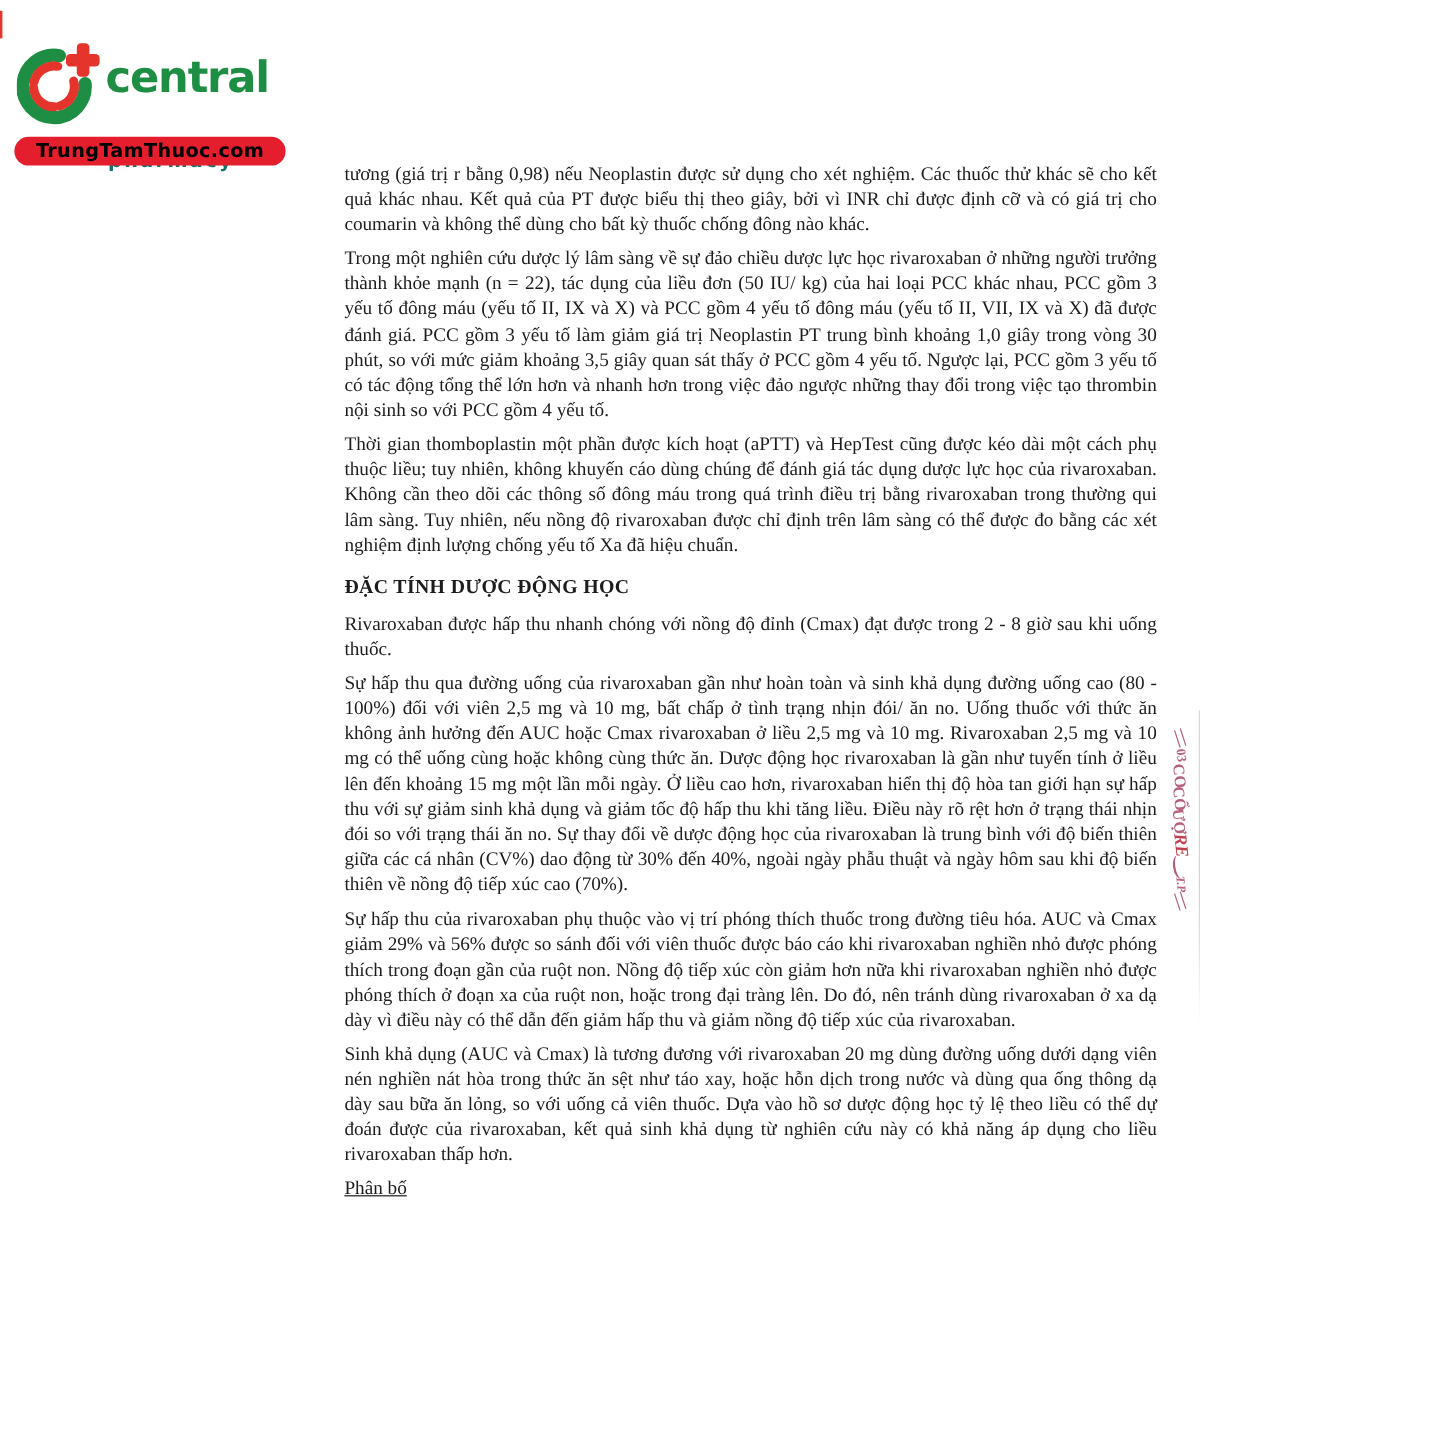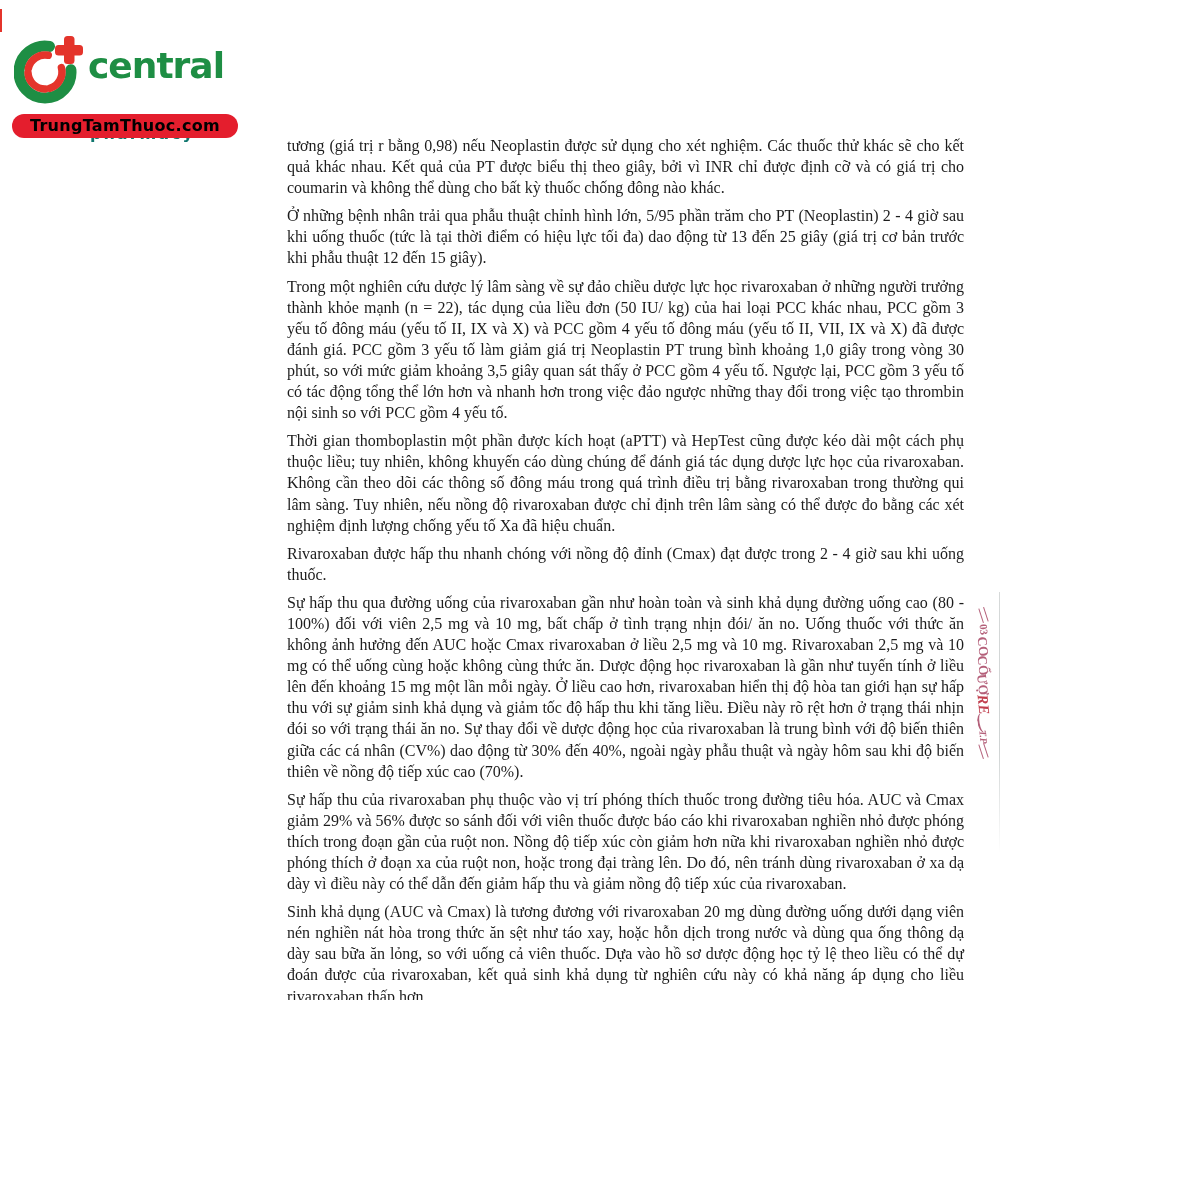--- a/index.html
+++ b/index.html
@@ -92,27 +92,28 @@
       <rect x="50" y="2" width="10.5" height="28" rx="3.5" fill="#e4342b"></rect>
       <rect x="41" y="11" width="28" height="10.5" rx="3.5" fill="#e4342b"></rect>
     </svg>
     <div class="logo-brand">central</div>
     <div class="logo-tagline">pharmacy</div>
     <div class="logo-badge">TrungTamThuoc.com</div>
   </div>
 
   <div class="text-col">
     <p>tương (giá trị r bằng 0,98) nếu Neoplastin được sử dụng cho xét nghiệm. Các thuốc thử khác sẽ cho kết quả khác nhau. Kết quả của PT được biểu thị theo giây, bởi vì INR chỉ được định cỡ và có giá trị cho coumarin và không thể dùng cho bất kỳ thuốc chống đông nào khác.</p>
-    <p>Ở những bệnh nhân trải qua phẫu thuật chỉnh hình lớn, 5/95 phần trăm cho PT (Neoplastin) 2 - 4 giờ sau khi uống thuốc (tức là tại thời điểm có hiệu lực tối đa) dao động từ 13 đến 25 giây (giá trị cơ bản trước khi phẫu thuật 12 đến 15 giây).</p>
     <p>Trong một nghiên cứu dược lý lâm sàng về sự đảo chiều dược lực học rivaroxaban ở những người trưởng thành khỏe mạnh (n = 22), tác dụng của liều đơn (50 IU/ kg) của hai loại PCC khác nhau, PCC gồm 3 yếu tố đông máu (yếu tố II, IX và X) và PCC gồm 4 yếu tố đông máu (yếu tố II, VII, IX và X) đã được đánh giá. PCC gồm 3 yếu tố làm giảm giá trị Neoplastin PT trung bình khoảng 1,0 giây trong vòng 30 phút, so với mức giảm khoảng 3,5 giây quan sát thấy ở PCC gồm 4 yếu tố. Ngược lại, PCC gồm 3 yếu tố có tác động tổng thể lớn hơn và nhanh hơn trong việc đảo ngược những thay đổi trong việc tạo thrombin nội sinh so với PCC gồm 4 yếu tố.</p>
     <p>Thời gian thomboplastin một phần được kích hoạt (aPTT) và HepTest cũng được kéo dài một cách phụ thuộc liều; tuy nhiên, không khuyến cáo dùng chúng để đánh giá tác dụng dược lực học của rivaroxaban. Không cần theo dõi các thông số đông máu trong quá trình điều trị bằng rivaroxaban trong thường qui lâm sàng. Tuy nhiên, nếu nồng độ rivaroxaban được chỉ định trên lâm sàng có thể được đo bằng các xét nghiệm định lượng chống yếu tố Xa đã hiệu chuẩn.</p>
-    <p>Rivaroxaban được hấp thu nhanh chóng với nồng độ đỉnh (Cmax) đạt được trong 2 - 4 giờ sau khi uống thuốc.</p>
+    <div class="section-heading">ĐẶC TÍNH DƯỢC ĐỘNG HỌC</div>
+    <p>Rivaroxaban được hấp thu nhanh chóng với nồng độ đỉnh (Cmax) đạt được trong 2 - 8 giờ sau khi uống thuốc.</p>
     <p>Sự hấp thu qua đường uống của rivaroxaban gần như hoàn toàn và sinh khả dụng đường uống cao (80 - 100%) đối với viên 2,5 mg và 10 mg, bất chấp ở tình trạng nhịn đói/ ăn no. Uống thuốc với thức ăn không ảnh hưởng đến AUC hoặc Cmax rivaroxaban ở liều 2,5 mg và 10 mg. Rivaroxaban 2,5 mg và 10 mg có thể uống cùng hoặc không cùng thức ăn. Dược động học rivaroxaban là gần như tuyến tính ở liều lên đến khoảng 15 mg một lần mỗi ngày. Ở liều cao hơn, rivaroxaban hiển thị độ hòa tan giới hạn sự hấp thu với sự giảm sinh khả dụng và giảm tốc độ hấp thu khi tăng liều. Điều này rõ rệt hơn ở trạng thái nhịn đói so với trạng thái ăn no. Sự thay đổi về dược động học của rivaroxaban là trung bình với độ biến thiên giữa các cá nhân (CV%) dao động từ 30% đến 40%, ngoài ngày phẫu thuật và ngày hôm sau khi độ biến thiên về nồng độ tiếp xúc cao (70%).</p>
     <p>Sự hấp thu của rivaroxaban phụ thuộc vào vị trí phóng thích thuốc trong đường tiêu hóa. AUC và Cmax giảm 29% và 56% được so sánh đối với viên thuốc được báo cáo khi rivaroxaban nghiền nhỏ được phóng thích trong đoạn gần của ruột non. Nồng độ tiếp xúc còn giảm hơn nữa khi rivaroxaban nghiền nhỏ được phóng thích ở đoạn xa của ruột non, hoặc trong đại tràng lên. Do đó, nên tránh dùng rivaroxaban ở xa dạ dày vì điều này có thể dẫn đến giảm hấp thu và giảm nồng độ tiếp xúc của rivaroxaban.</p>
     <p>Sinh khả dụng (AUC và Cmax) là tương đương với rivaroxaban 20 mg dùng đường uống dưới dạng viên nén nghiền nát hòa trong thức ăn sệt như táo xay, hoặc hỗn dịch trong nước và dùng qua ống thông dạ dày sau bữa ăn lỏng, so với uống cả viên thuốc. Dựa vào hồ sơ dược động học tỷ lệ theo liều có thể dự đoán được của rivaroxaban, kết quả sinh khả dụng từ nghiên cứu này có khả năng áp dụng cho liều rivaroxaban thấp hơn.</p>
+    <div class="subsection-heading">Phân bố</div>
   </div>
 
   <div class="page-number">12/14</div>
 
   <div class="stamp">
     <div class="stamp-dbl"></div>
     <span class="f-03">03</span>
     <span class="f-txt">CO</span>
     <span class="f-txt">CỔ</span>
     <span class="f-txt">ƯỢ</span>

